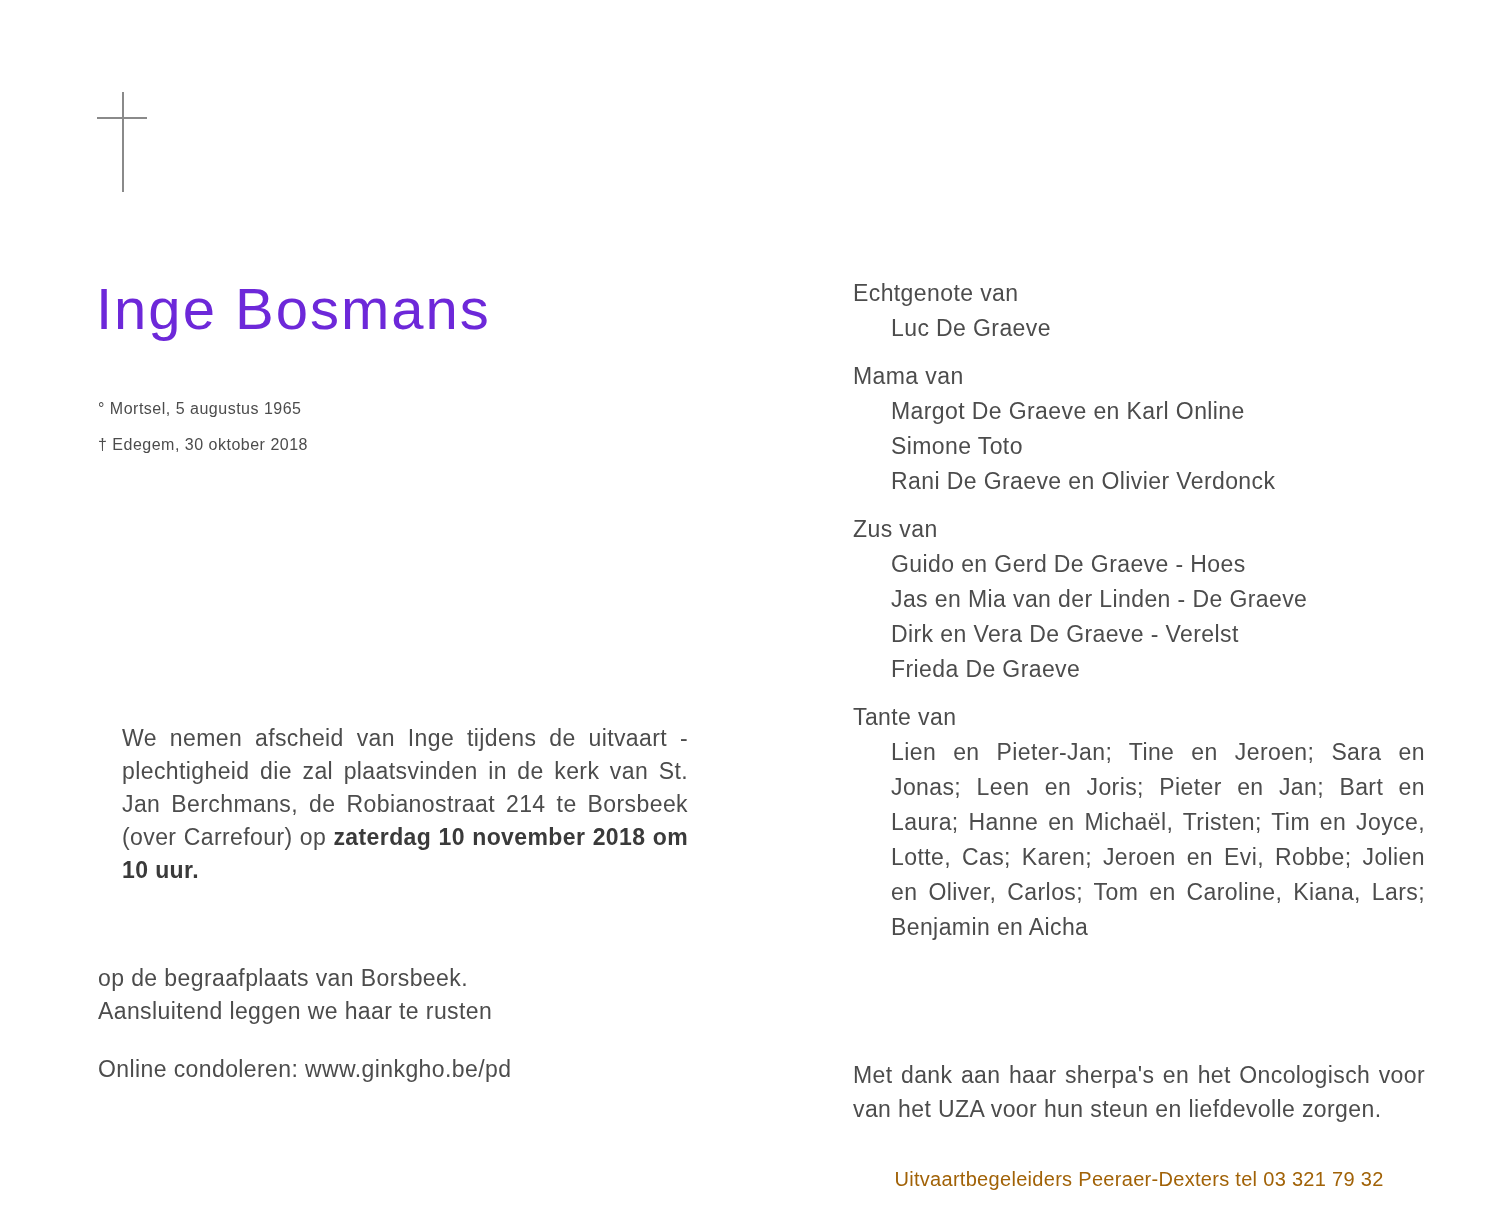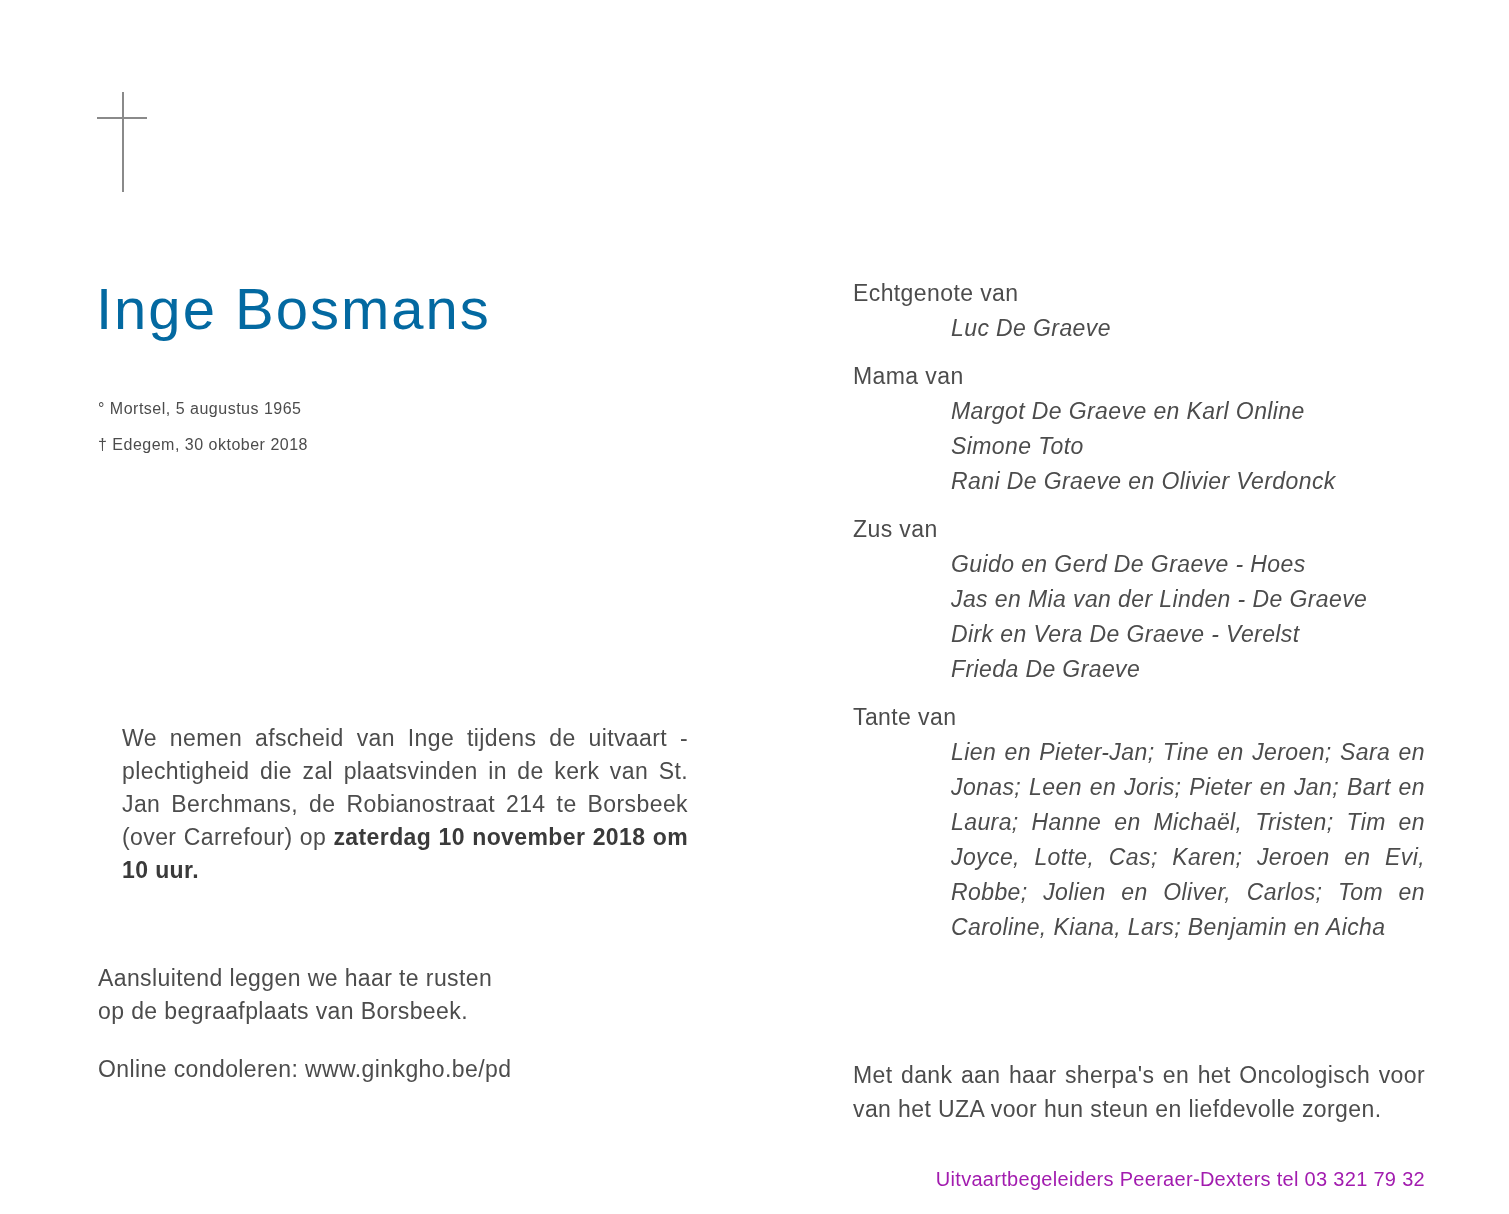--- a/index.html
+++ b/index.html
@@ -11,21 +11,21 @@
     color:#4c4c4c;
     overflow:hidden;
   }
   
   .cross-v{position:absolute;left:122px;top:92px;width:2px;height:100px;background:#8a8a8a;}
   .cross-h{position:absolute;left:97px;top:117px;width:50px;height:2px;background:#8a8a8a;}
 
   .name{
     position:absolute;left:96px;top:278px;
     font-size:58px;line-height:62px;letter-spacing:2px;
-    color:#0369a1;
+    color:#6d28d9;
   }
   .dates{
     position:absolute;left:98px;top:391px;
     font-size:16px;line-height:36px;letter-spacing:0.5px;
   }
   .para{
     position:absolute;left:98px;width:566px;
     font-size:23px;line-height:33px;letter-spacing:0.4px;
   }
   .justify{text-align:justify;}
@@ -38,33 +38,33 @@
     font-size:23px;letter-spacing:0.4px;
   }
 
   
   .rcol{
     position:absolute;left:853px;top:276px;width:572px;
     font-size:23px;letter-spacing:0.4px;
   }
   .rsection{margin-bottom:13px;}
   .rlabel{line-height:35px;}
-  .ritems{margin-left:98px;font-style:italic;}
+  .ritems{margin-left:38px;}
   .ritem{line-height:35px;}
   .ritems.justify .ritem{text-align:justify;line-height:35px;}
 
   .thanks{
     position:absolute;left:853px;top:1058px;width:572px;
     font-size:23px;line-height:34px;letter-spacing:0.4px;
     text-align:justify;
   }
   .footer{
     position:absolute;left:853px;top:1168px;width:572px;
     font-size:20px;letter-spacing:0.3px;
-    text-align:right;color:#a21caf;
+    text-align:center;color:#a16207;
   }
 </style>
 </head>
 <body>
 
 <div id="page">
 
   <div>
     <div class="cross-v"></div>
     <div class="cross-h"></div>
@@ -74,22 +74,22 @@
 
   <div class="dates">
     <div>° Mortsel, 5 augustus 1965</div>
     <div>† Edegem, 30 oktober 2018</div>
   </div>
 
   <div class="para p1 justify"><span>We nemen afscheid van Inge tijdens de uitvaart - plechtigheid die zal plaatsvinden in de kerk van St. Jan Berchmans, de Robianostraat 214 te Borsbeek (over Carrefour) op </span><span class="bold">zaterdag 10 november 2018 om 10 uur.</span></div>
 
 
   <div class="para p3">
+    <div>op de begraafplaats van Borsbeek.</div>
     <div>Aansluitend leggen we haar te rusten</div>
-    <div>op de begraafplaats van Borsbeek.</div>
   </div>
 
   <div class="condolence">Online condoleren: www.ginkgho.be/pd</div>
 
   <div class="rcol">
 
     <div class="rsection">
       <div class="rlabel">Echtgenote van</div>
       <div class="ritems">
         <div class="ritem">Luc De Graeve</div>

